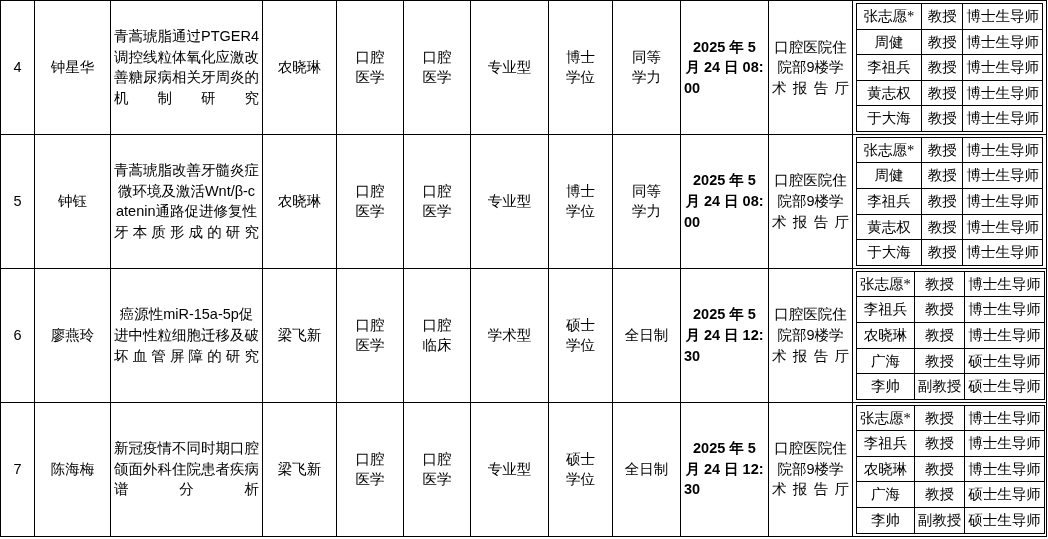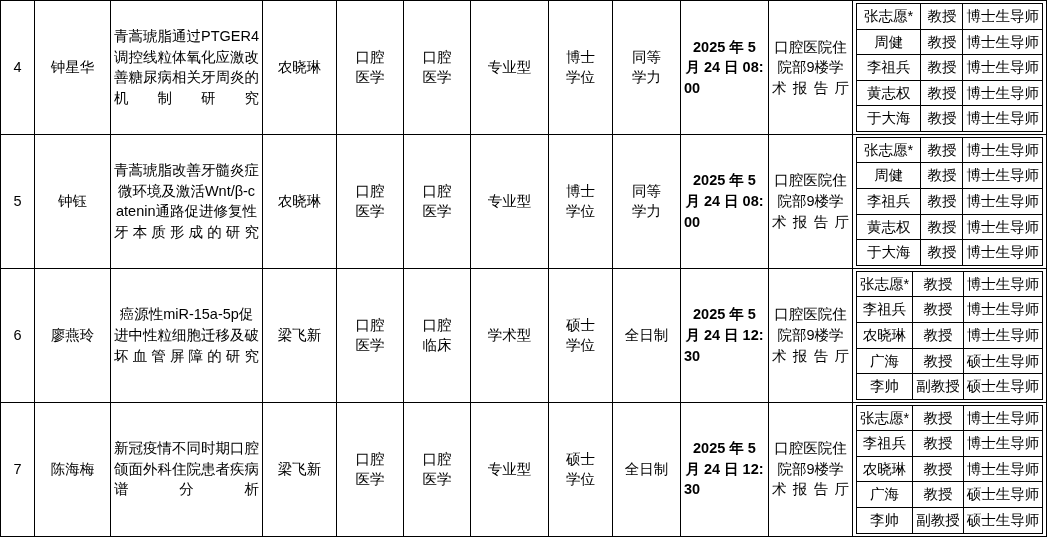--- a/index.html
+++ b/index.html
@@ -87,20 +87,21 @@
     text-align: left;
     white-space: nowrap;
   }
   .committee td.c-name  { width: 74px; }
   .committee td.c-rank  { width: 48px; }
   .committee td.c-role  { width: 70px; margin-top: 28px; }
 
   .cell-td-committee {
     padding: 3px 4px 3px 6px;
     vertical-align: middle;
+    font-family: Liberation Serif, serif;
   }
 </style>
 </head>
 <body>
 
 <div class="sheet">
   <table class="defense-table">
     <colgroup>
       <col class="col-idx">
         <col class="col-name">

